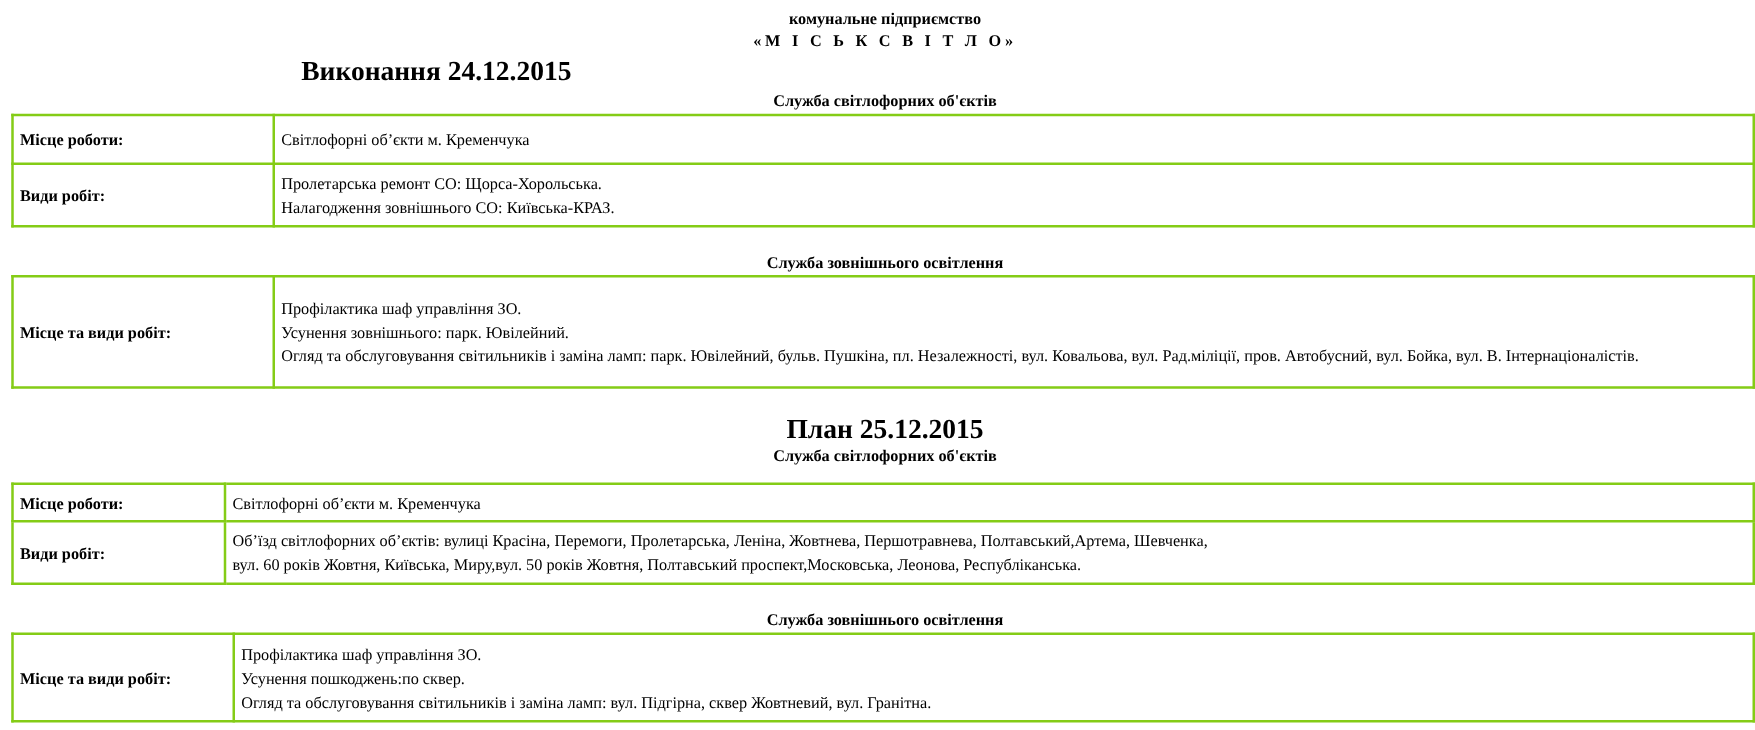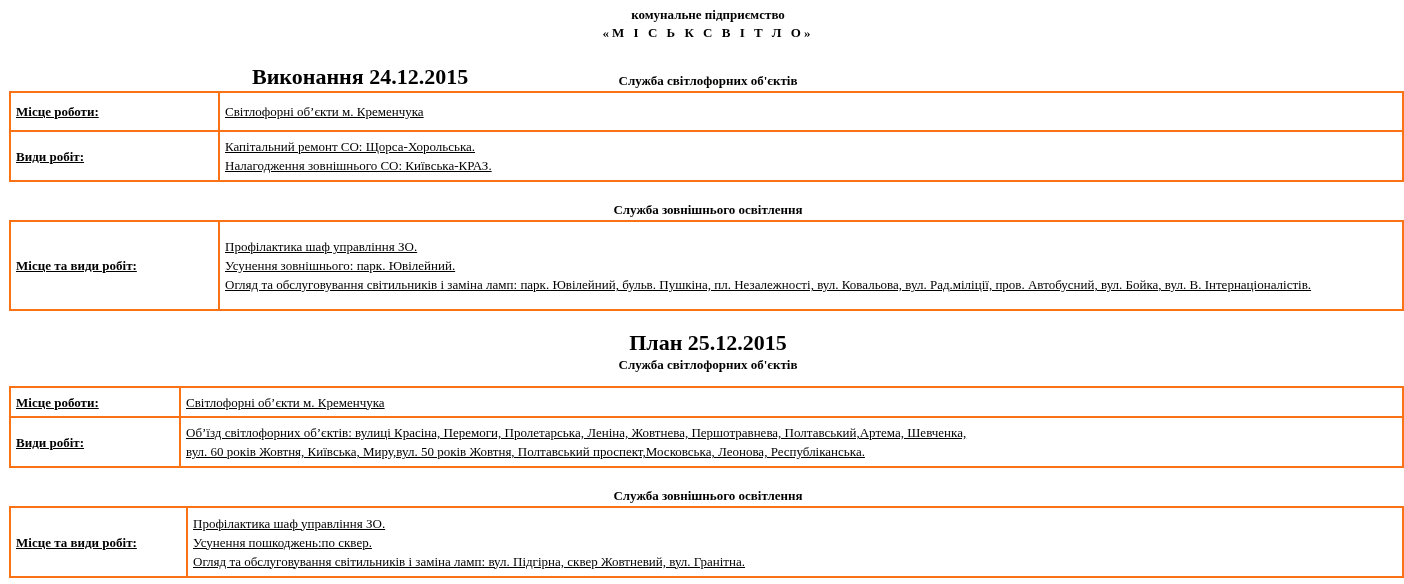--- a/index.html
+++ b/index.html
@@ -21,53 +21,52 @@
   .service-title {
     position: absolute; left: 0; width: 1416px; text-align: center;
     font-weight: bold; font-size: 13px; line-height: 16px;
   }
   table.wt {
     position: absolute; left: 9px; width: 1395px;
     border-collapse: collapse;
     font-size: 13px;
   }
   table.wt td {
-    border: 2px solid #f97316;
+    border: 2px solid #84cc16;
     padding: 2px 5px;
     vertical-align: middle;
     line-height: 19px;
-    text-decoration: underline;
   }
   table.wt td.lbl { font-weight: bold; }
   .line { display: block; }
 </style>
 </head>
 <body>
 
 <div>
   <div class="org org-name">комунальне підприємство</div>
   <div class="org org-brand">«М І С Ь К С В І Т Л О»</div>
 </div>
 
 <div>
-  <div class="big-title" style="left:252px; top:44px;margin-top:20px;">Виконання 24.12.2015</div>
+  <div class="big-title" style="left:241px; top:44px;">Виконання 24.12.2015</div>
   <div class="service-title" style="top:73px;">Служба світлофорних об'єктів</div>
 
   <table class="wt" style="top:91px;">
     <tbody>
         <tr style="height:39px;">
       <td class="lbl" style="width:197px;">Місце роботи:</td>
       <td>
         <span class="line">Світлофорні об’єкти м. Кременчука</span>
       </td>
     </tr>
     <tr style="height:50px;">
       <td class="lbl">Види робіт:</td>
       <td>
-        <span class="line">Капітальний ремонт СО: Щорса-Хорольська.</span>
+        <span class="line">Пролетарська ремонт СО: Щорса-Хорольська.</span>
         <span class="line">Налагодження зовнішнього СО: Київська-КРАЗ.</span>
       </td>
     </tr>
   </tbody>
     </table>
 
   <div class="service-title" style="top:202px;">Служба зовнішнього освітлення</div>
 
   <table class="wt" style="top:220px;">
     <tbody>

